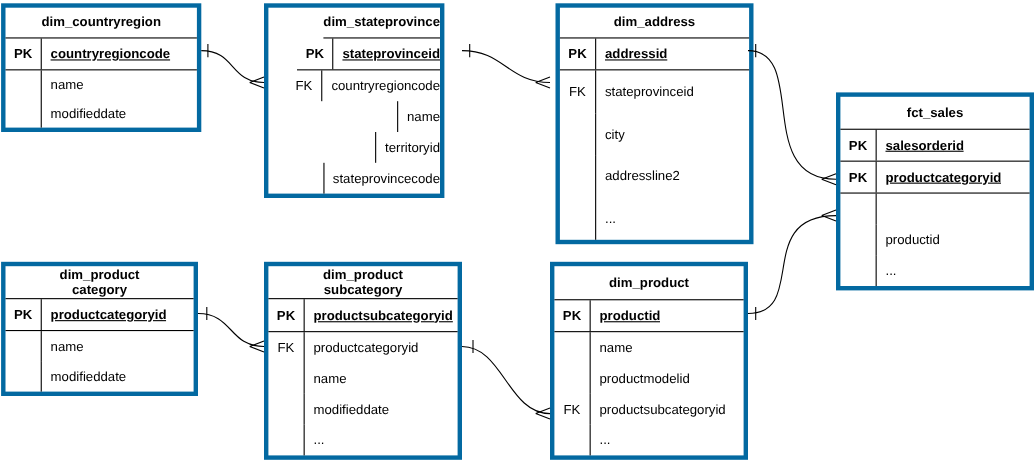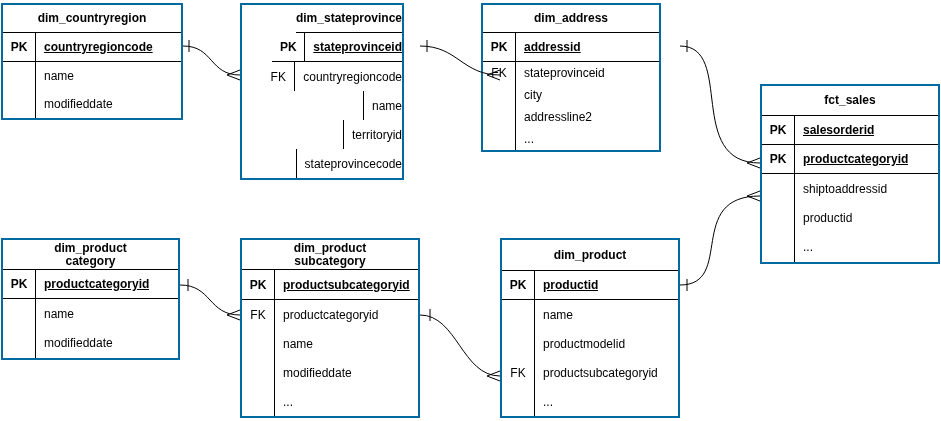--- a/index.html
+++ b/index.html
@@ -1,19 +1,19 @@
 <!DOCTYPE html>
 <html><head>
 <meta charset="utf-8">
 <style>
   * { margin:0; padding:0; box-sizing:border-box; }
   html,body { width:941px; height:421px; background:#ffffff; overflow:hidden; }
   body { position:relative; font-family:"Liberation Sans", sans-serif; font-size:12px; color:#000; }
   .entity {
-    position:absolute; background:#fff; border:2px solid #0369a1;
+    position:absolute; background:#fff; border:4px solid #0369a1;
     display:flex; flex-direction:column;
   }
   .t-title {
     flex:none; display:flex; align-items:center; justify-content:center;
     font-weight:bold; text-align:center; border-bottom:1px solid #000;
     white-space:pre-line; line-height:13px;
   }
   .row { display:flex; align-items:stretch; flex:1; min-height:0; }
   .row.fixed { flex:none; }
   .row.sep { border-bottom:1px solid #000; }
@@ -63,21 +63,21 @@
   <div class="row">
     <span class="key"></span>
     <span class="attr">territoryid</span>
   </div>
   <div class="row">
     <span class="key"></span>
     <span class="attr">stateprovincecode</span>
   </div>
 </div>
 
-<div class="entity" style="left:481px;top:3px;width:180px;height:149px;">
+<div class="entity" style="left:505px;top:3px;width:180px;height:219px;">
   <div class="t-title" style="height:28px">dim_address</div>
   <div class="row fixed sep" style="height:29px">
     <span class="key b">PK</span>
     <span class="attr pk">addressid</span>
   </div>
   <div class="row">
     <span class="key">FK</span>
     <span class="attr">stateprovinceid</span>
   </div>
   <div class="row">
@@ -99,21 +99,20 @@
   <div class="row fixed sep" style="height:29px">
     <span class="key b">PK</span>
     <span class="attr pk">salesorderid</span>
   </div>
   <div class="row fixed sep" style="height:29px">
     <span class="key b">PK</span>
     <span class="attr pk">productcategoryid</span>
   </div>
   <div class="row">
     <span class="key"></span>
-    <span class="attr">shiptoaddressid</span>
   </div>
   <div class="row">
     <span class="key"></span>
     <span class="attr">productid</span>
   </div>
   <div class="row">
     <span class="key"></span>
     <span class="attr">...</span>
   </div>
 </div>

